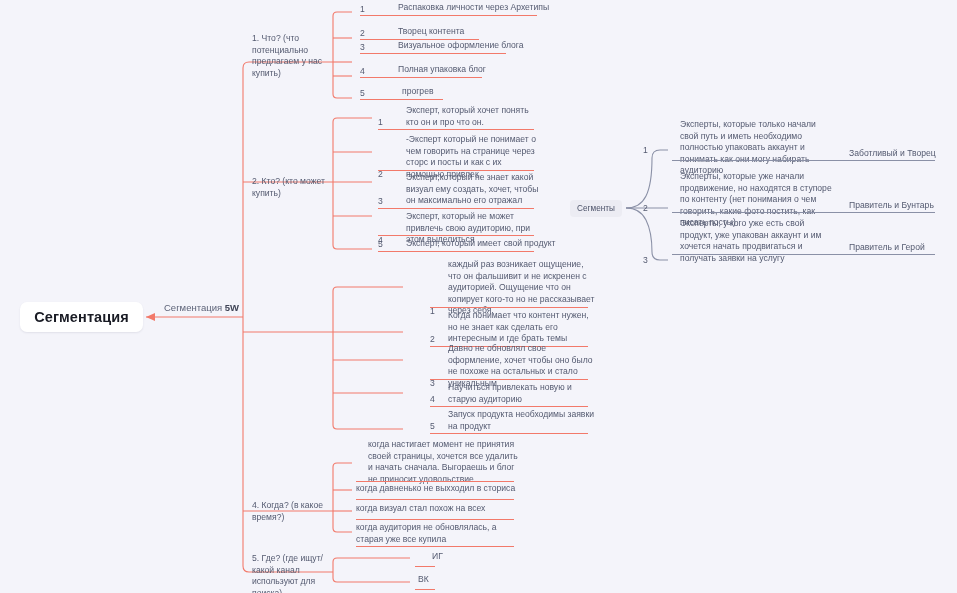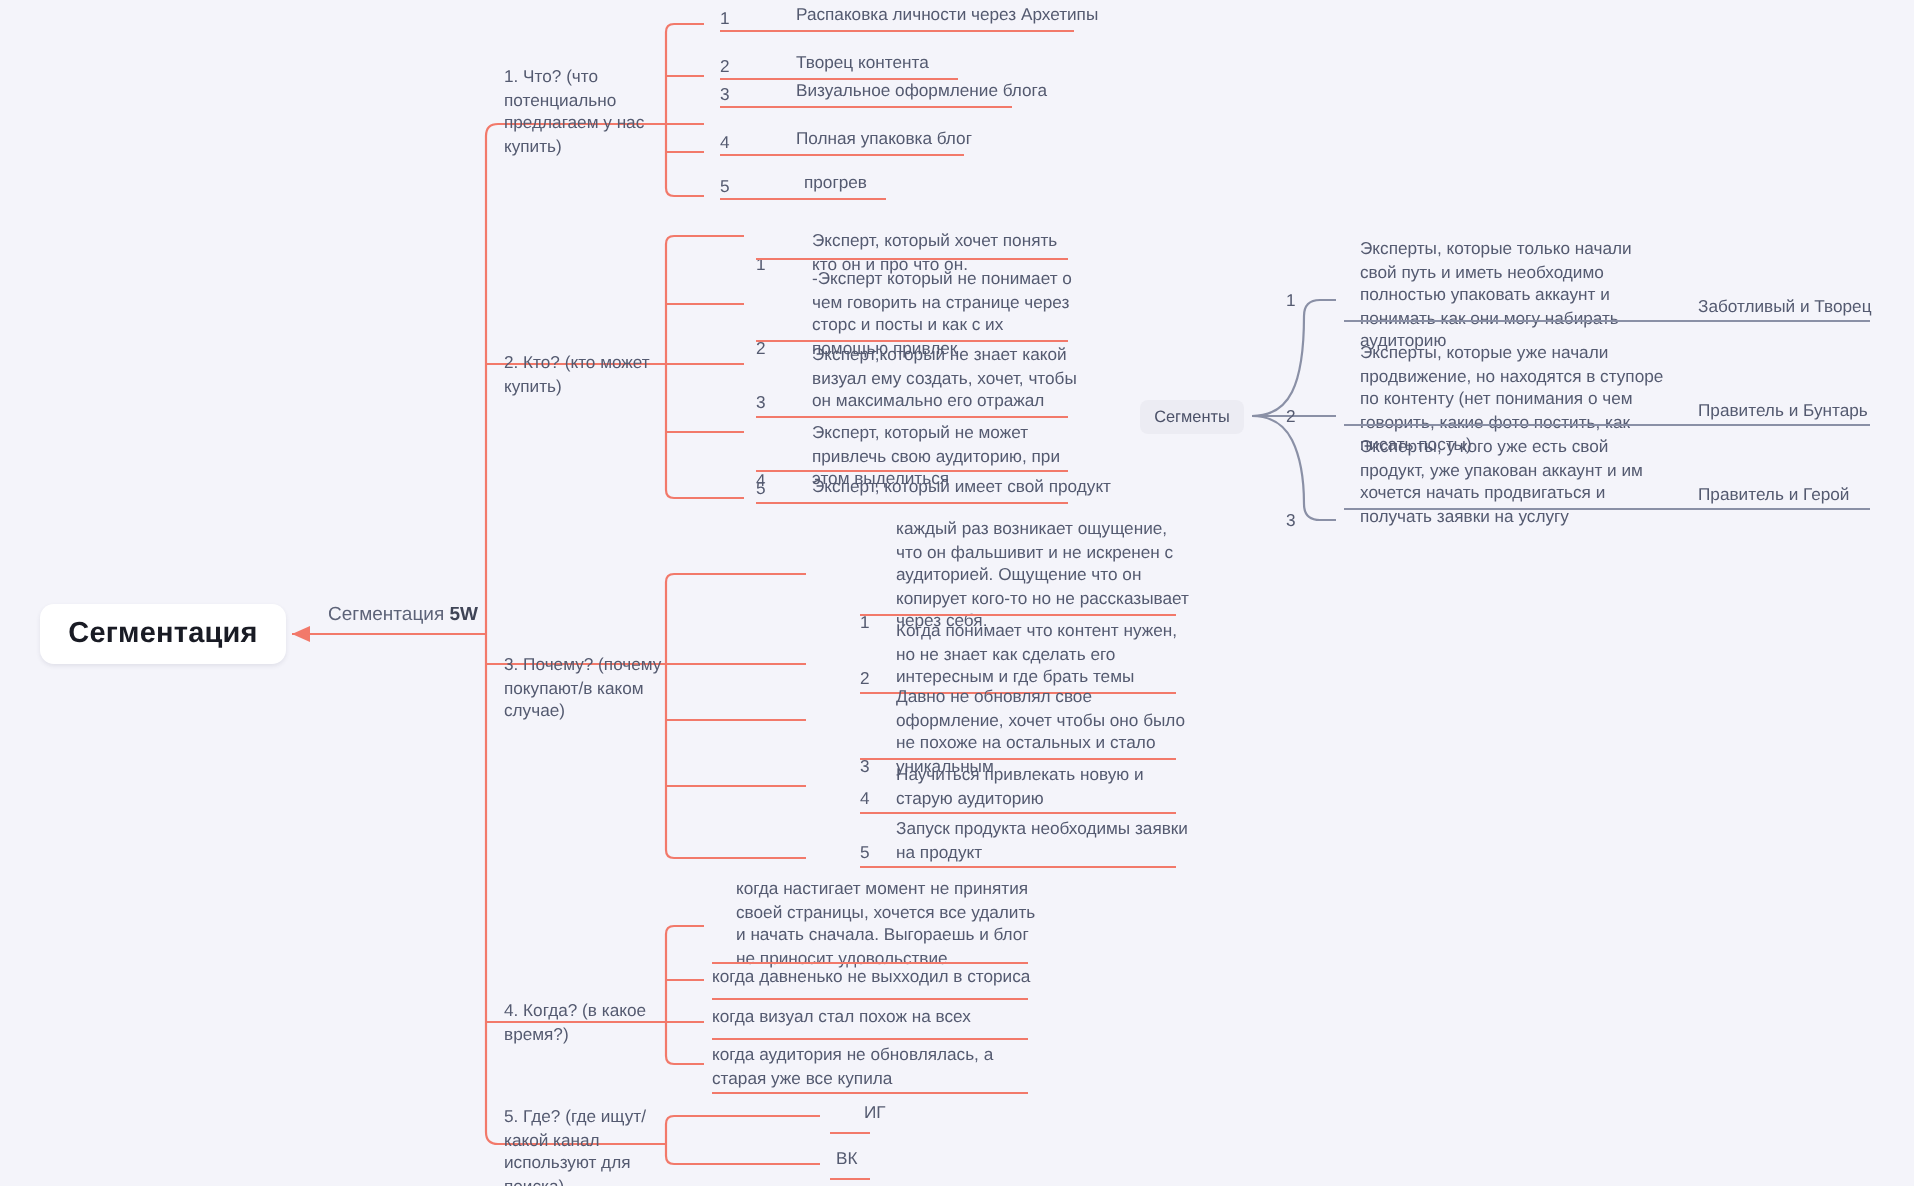--- a/index.html
+++ b/index.html
@@ -117,21 +117,20 @@
 
   <div class="node root">
     <span class="root-label">Сегментация</span>
   </div>
   <div class="edge-label" style="left:164px;top:302px;">
     <span>Сегментация </span><b>5W</b>
   </div>
 
   <div class="branch" style="left:252px;top:33px;width:88px;">1. Что? (что потенциально предлагаем у нас купить)</div>
   <div class="branch" style="left:252px;top:176px;width:92px;">2. Кто? (кто может купить)</div>
-  <div class="branch" style="left:252px;top:327px;width:86px;">3. Почему? (почему покупают/в каком случае)</div>
   <div class="branch" style="left:252px;top:500px;width:92px;">4. Когда? (в какое время?)</div>
   <div class="branch" style="left:252px;top:553px;width:92px;">5. Где? (где ищут/какой канал используют для поиска)</div>
 
   <div class="leaf" style="left:360px;top:2px;">
     <span class="num">1</span>
     <span class="txt" style="margin-left:38px;width:auto;white-space:nowrap;">Распаковка личности через Архетипы</span>
   </div>
   <div class="ul" style="left:360px;top:15px;width:177px;"></div>
 
   <div class="leaf" style="left:360px;top:26px;">
@@ -153,21 +152,21 @@
   <div class="ul" style="left:360px;top:77px;width:122px;"></div>
 
   <div class="leaf" style="left:360px;top:86px;">
     <span class="num">5</span>
     <span class="txt" style="margin-left:42px;white-space:nowrap;">прогрев</span>
   </div>
   <div class="ul" style="left:360px;top:99px;width:83px;"></div>
 
   <div class="leaf" style="left:378px;top:105px;">
     <span class="num" style="left:0;bottom:3px;">1</span>
-    <span class="txt" style="margin-left:28px;width:128px;margin-top:10px;">Эксперт, который хочет понять кто он и про что он.</span>
+    <span class="txt" style="margin-left:28px;width:128px;">Эксперт, который хочет понять кто он и про что он.</span>
   </div>
   <div class="ul" style="left:378px;top:129px;width:156px;"></div>
 
   <div class="leaf" style="left:378px;top:134px;">
     <span class="num" style="left:0;bottom:3px;">2</span>
     <span class="txt" style="margin-left:28px;width:133px;">-Эксперт который не понимает о чем говорить на странице через сторс и посты и как с их помощью привлек</span>
   </div>
   <div class="ul" style="left:378px;top:170px;width:156px;"></div>
 
   <div class="leaf" style="left:378px;top:172px;">

